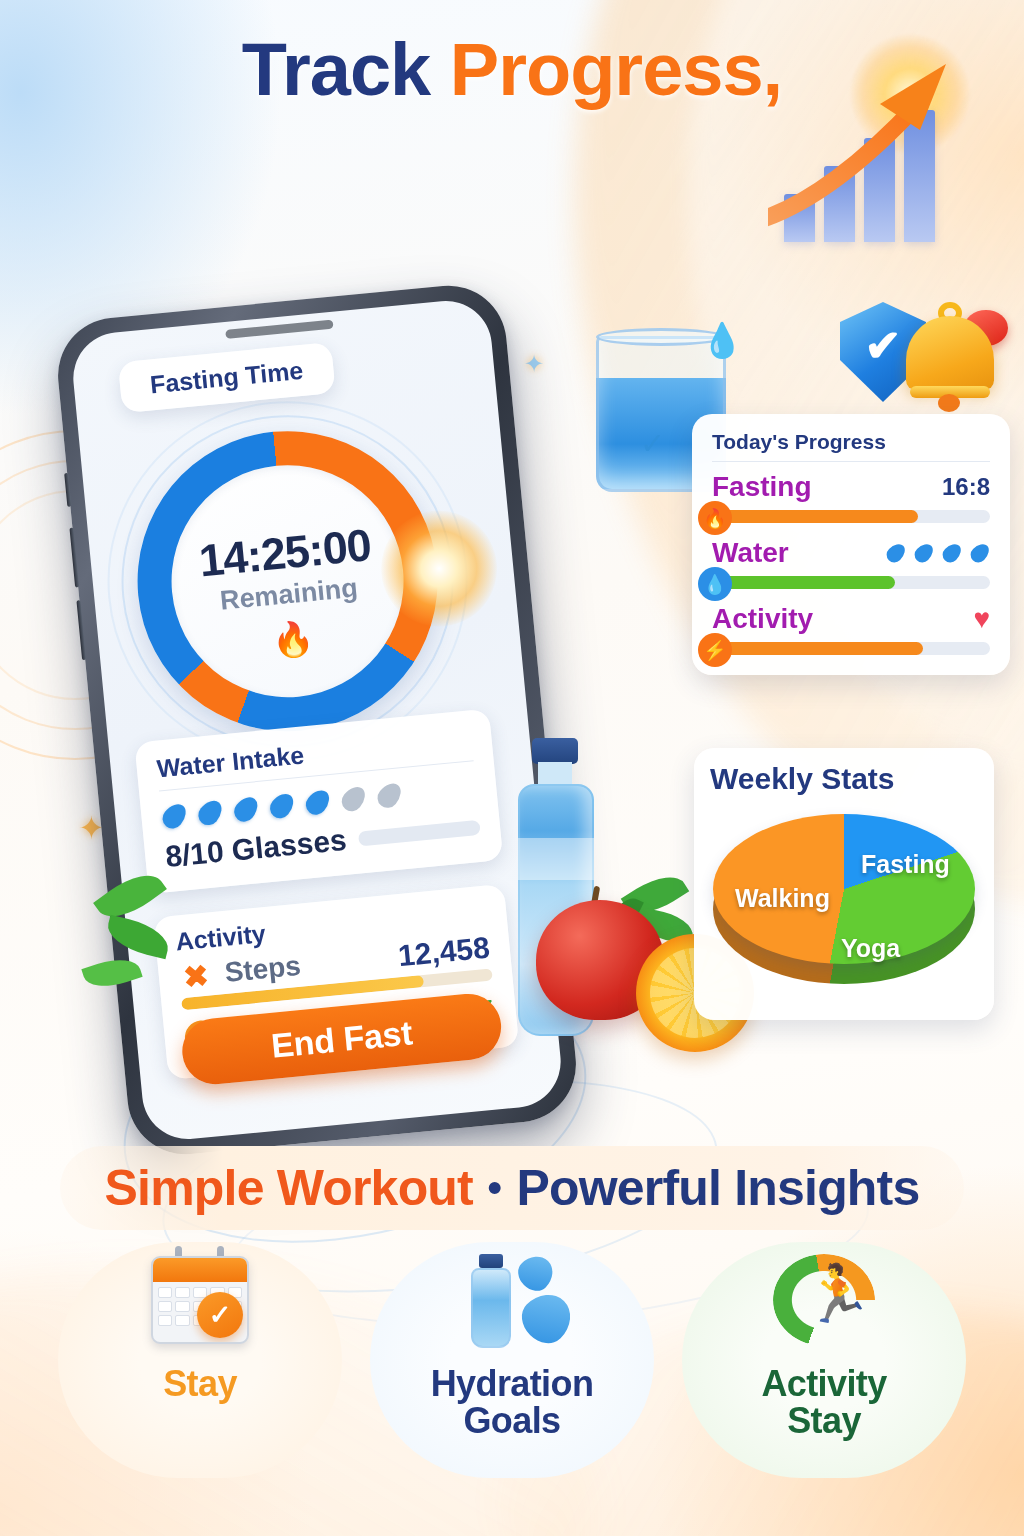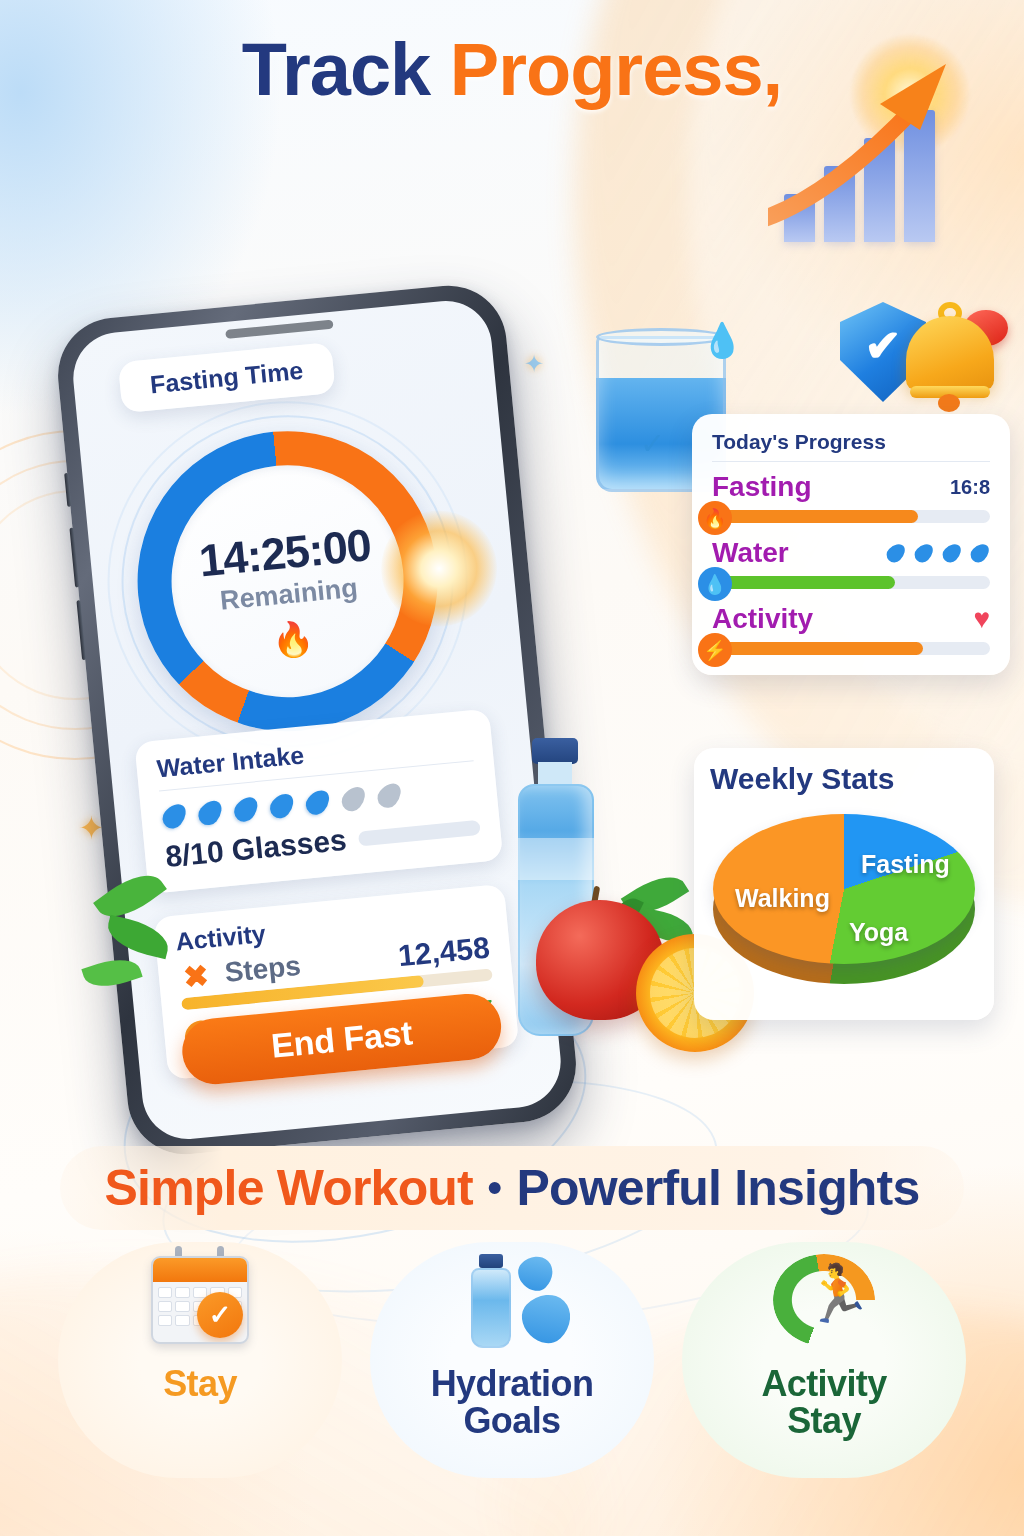--- a/index.html
+++ b/index.html
@@ -200,21 +200,21 @@
     box-shadow:0 8px 18px rgba(190,100,10,.28); }
   .orange-slice::after{ content:""; position:absolute; inset:14px; border-radius:50%;
     background:repeating-conic-gradient(#ffe07a 0deg 16deg,#ffcc3a 16deg 22deg); opacity:.75; }
 
   
   #progress-card{ position:absolute; left:692px; top:414px; width:318px; padding:16px 20px 20px;
     border-radius:20px; background:rgba(255,255,255,.97);
     box-shadow:0 10px 26px rgba(50,70,110,.16); z-index:7; }
   .prow-label{ display:flex; align-items:center; justify-content:space-between; gap:10px; }
   .prow-name{ font-size:28px; font-weight:bold; color:#a21caf; }
-  .prow-val{ font-size:20px; font-weight:bold; color:#23397f; }
+  .prow-val{ font-size:24px; font-weight:bold; color:#23397f; }
   .pbar{ height:13px; border-radius:8px; background:#e6ebf3; margin:7px 0 14px; overflow:hidden; }
   .pfill{ height:100%; border-radius:8px; }
   .mini-drops{ display:flex; gap:8px; }
   .mini-drop{ width:20px; height:26px; position:relative; }
   .mini-drop::before{ content:""; position:absolute; inset:0;
     border-radius:50% 50% 50% 50%/60% 60% 40% 40%; transform:rotate(45deg) scale(.78); background:#2b8fe6; }
   .heart{ font-size:28px; color:#f0455c; }
   .prow-icon{ position:absolute; left:-14px; width:34px; height:34px; border-radius:50%;
     display:flex; align-items:center; justify-content:center; font-size:19px; color:#fff; }
 
@@ -225,21 +225,21 @@
   .pie-base{ position:absolute; left:0; top:28px; width:262px; height:150px; border-radius:50%;
     background:conic-gradient(from 0deg,#1b84e8 0deg 72deg,#4cb82a 72deg 190deg,#f6891c 190deg 360deg);
     filter:brightness(.72); }
   .pie-top{ position:absolute; left:0; top:8px; width:262px; height:150px; border-radius:50%;
     background:conic-gradient(from 0deg,#2196f3 0deg 72deg,#63cc33 72deg 190deg,#fb9625 190deg 360deg);
     box-shadow:0 6px 14px rgba(60,80,120,.18); }
   .pie-lbl{ position:absolute; color:#fff; font-size:25px; font-weight:bold;
     text-shadow:0 2px 4px rgba(0,0,0,.35); }
   .lbl-running{ left:148px; top:44px; }
   .lbl-walking{ left:22px;  top:78px; }
-  .lbl-yoga{    left:128px; top:112px;margin-left:8px; }
+  .lbl-yoga{    left:128px; top:128px; }
 
   
   .tagline-band{ position:absolute; left:60px; right:60px; top:1146px; height:84px;
     border-radius:42px; background:linear-gradient(90deg,rgba(255,240,224,.25),#fff1e0 18%,#fff3e6 82%,rgba(255,240,224,.25));
     display:flex; align-items:center; justify-content:center; gap:14px; z-index:6; }
   .tag-orange{ font-size:50px; font-weight:bold; color:#f0581c; letter-spacing:-.8px; }
   .tag-navy{ font-size:50px; font-weight:bold; color:#23397f; letter-spacing:-.8px; }
   .tag-dot{ font-size:44px; color:#23397f; }
 
   .features{ position:absolute; left:58px; right:58px; top:1242px; height:236px;

